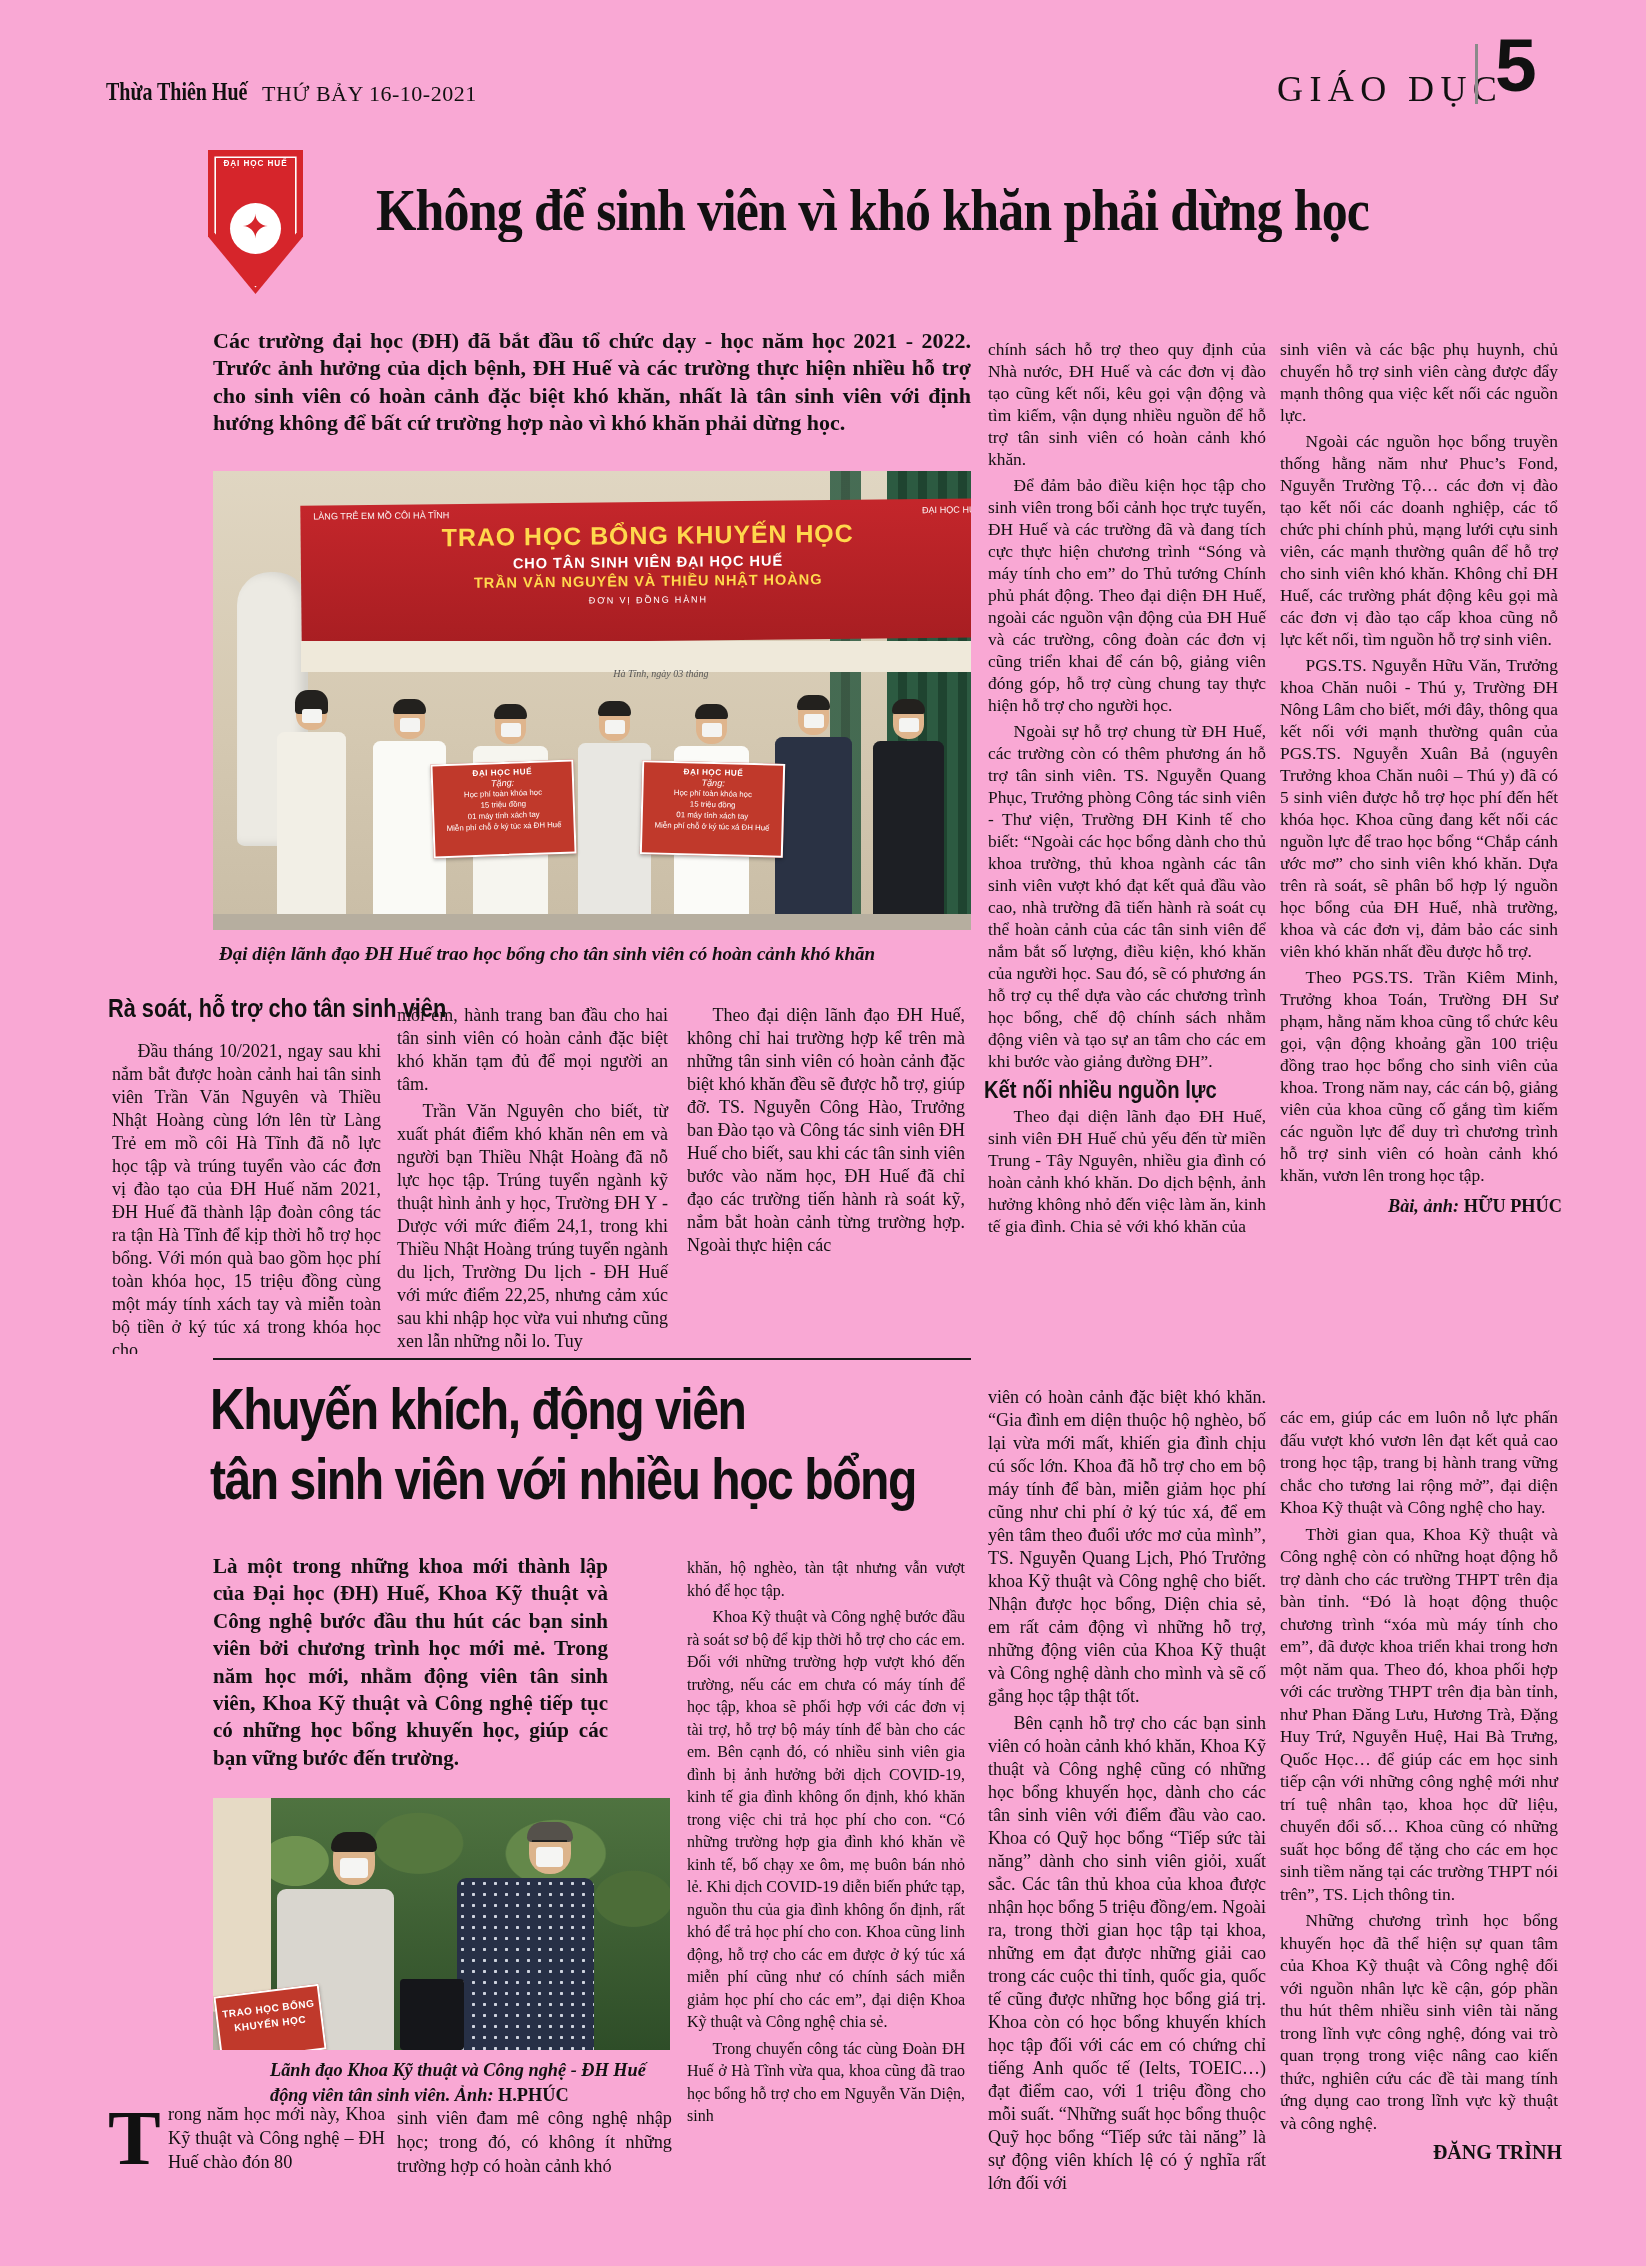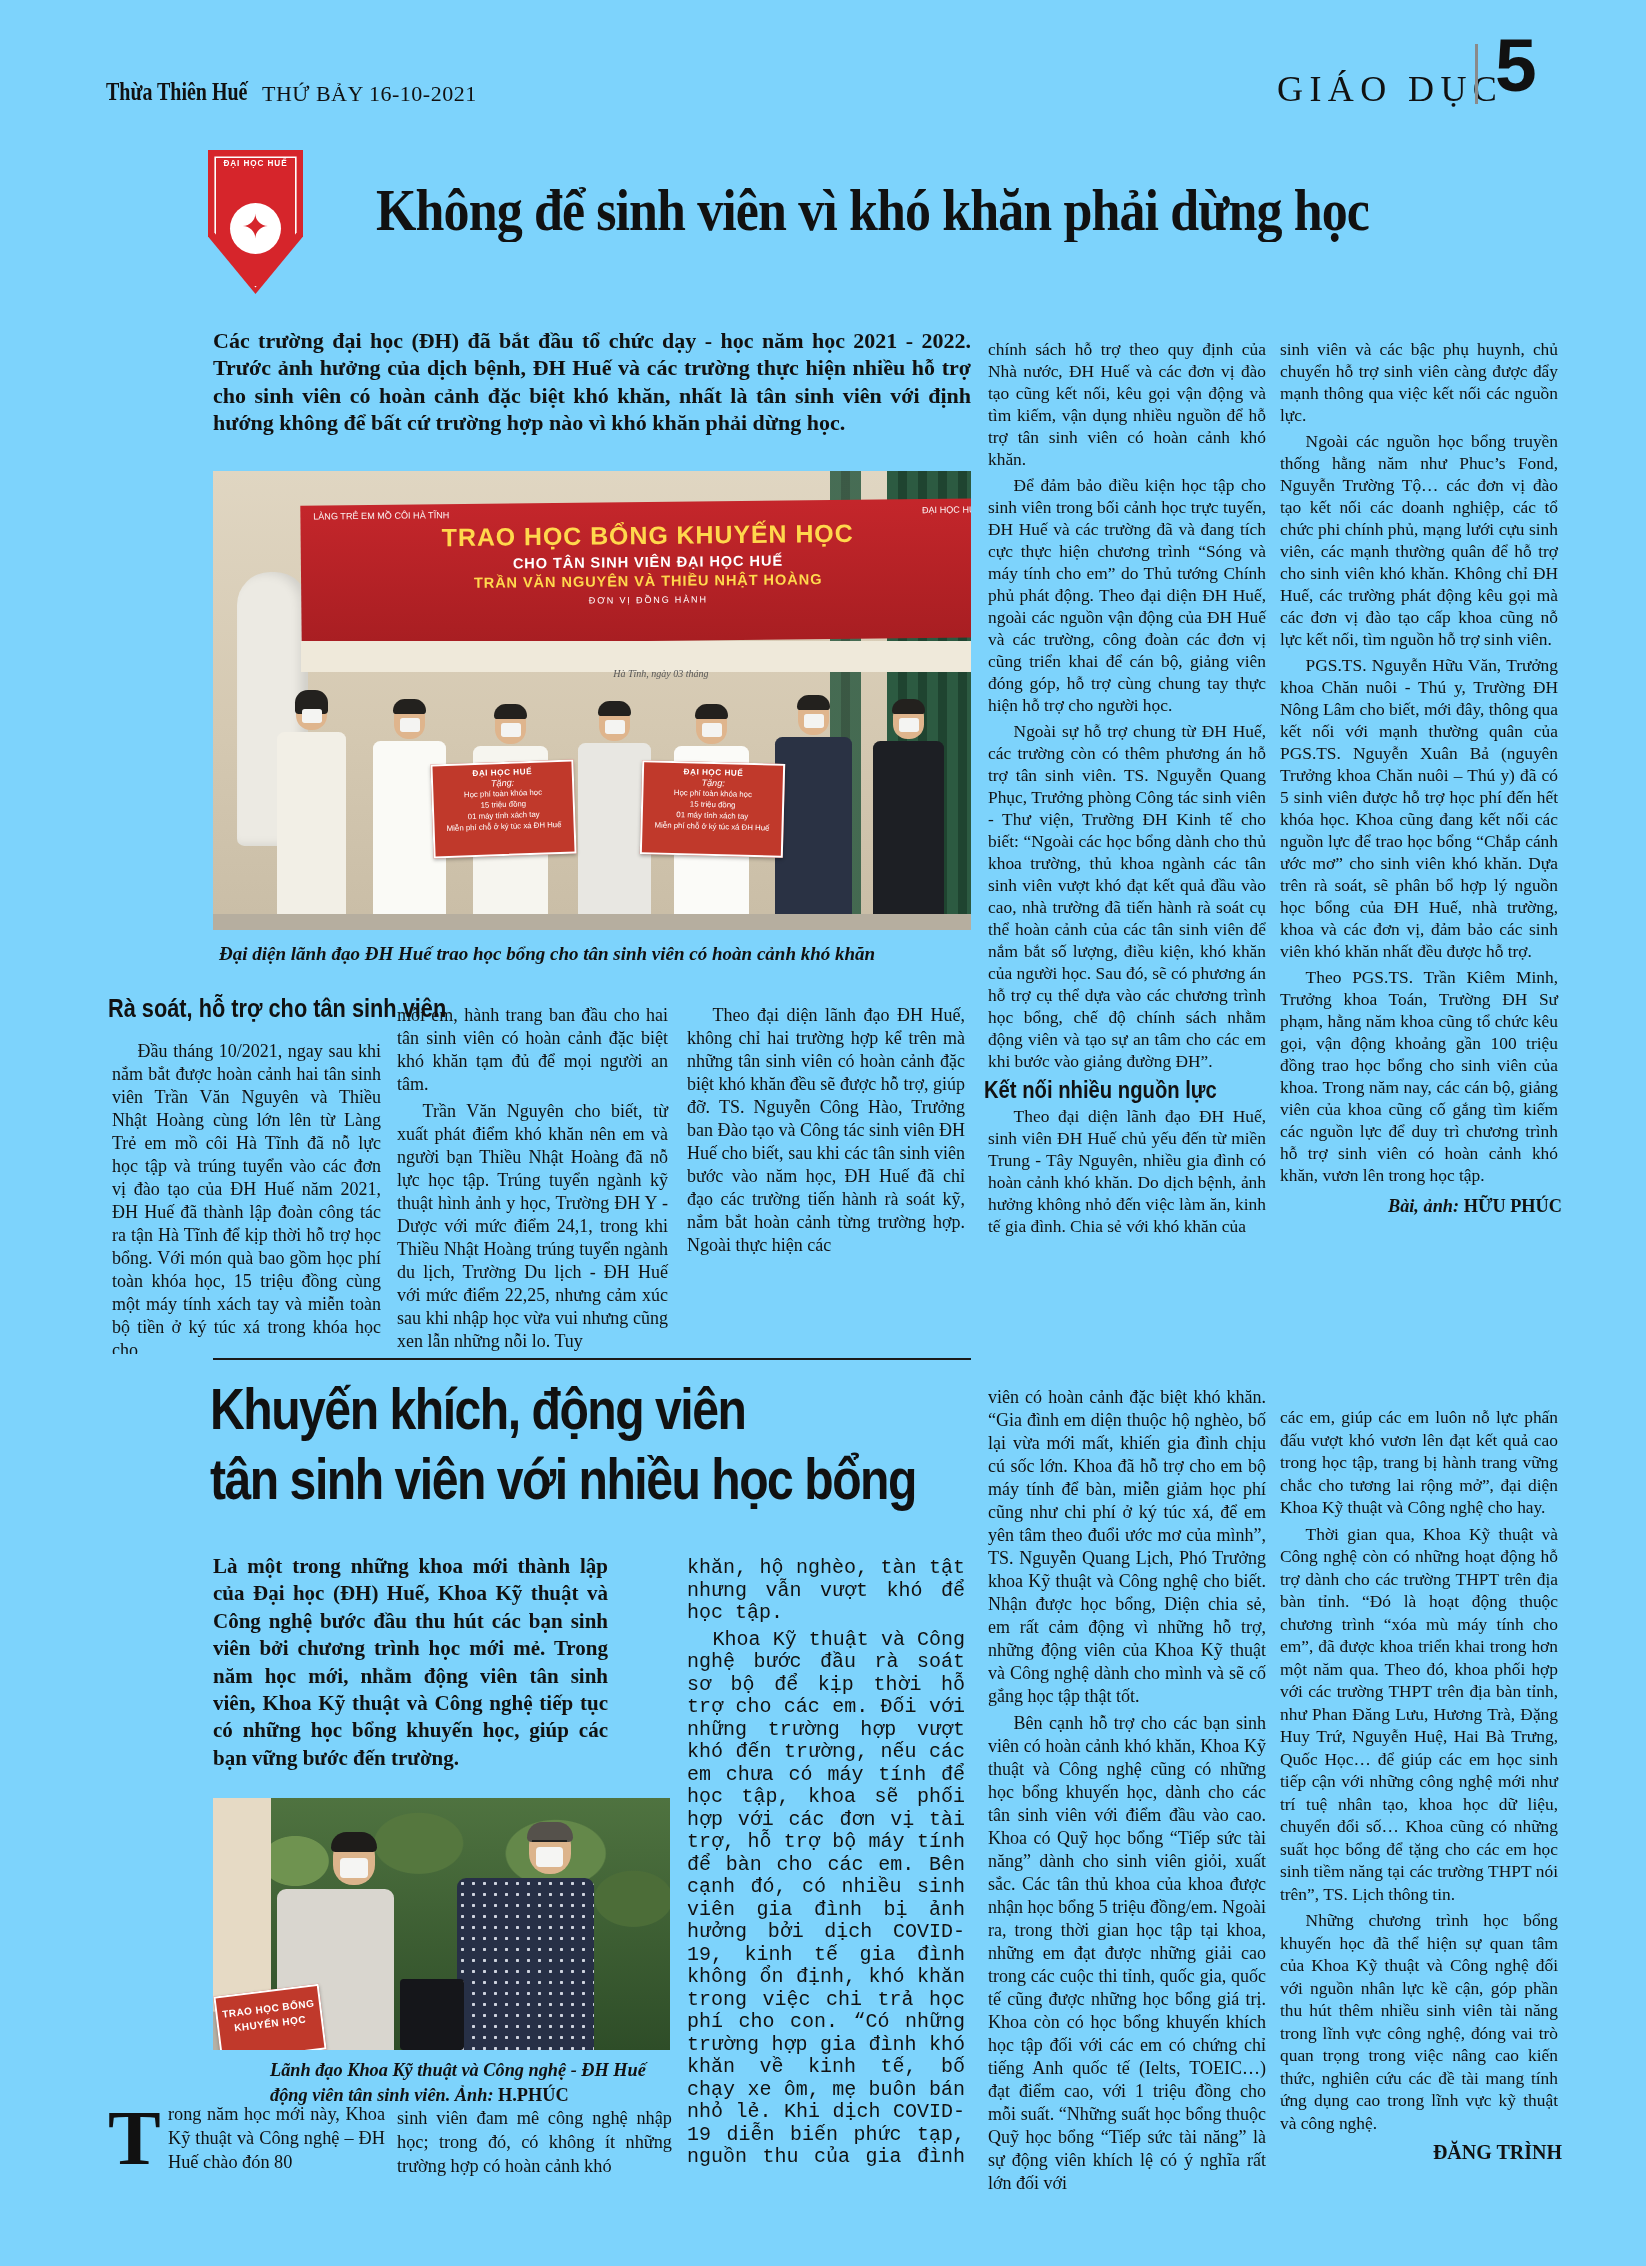--- a/index.html
+++ b/index.html
@@ -1,16 +1,16 @@
 <!DOCTYPE html>
 <html style="font-size:14.6px"><head>
 <meta charset="utf-8">
 <style>
   html,body{margin:0;padding:0;background:#e9e9e9;}
-  .page{position:relative;width:1647px;height:2267px;background:#7dd3fc;
+  .page{position:relative;width:1647px;height:2267px;background:#f9a8d4;
         font-family:"Liberation Serif",serif;color:#111;overflow:hidden;}
 
   
   .mast-name{position:absolute;left:106px;top:77px;font-size:25.6px;font-weight:bold;
              transform:scaleX(.78);transform-origin:left top;white-space:nowrap;}
   .mast-date{position:absolute;left:262px;top:81px;font-size:22px;letter-spacing:0.5px;white-space:nowrap;}
   .sec-name{position:absolute;left:1277px;top:68px;font-size:36px;letter-spacing:6.4px;white-space:nowrap;}
   .vbar{position:absolute;left:1475px;top:44px;width:2.7px;height:60px;background:#8a8a8a;}
   .pagenum{position:absolute;left:1495px;top:22px;font-family:"Liberation Sans",sans-serif;
            font-size:75px;font-weight:bold;}
@@ -112,21 +112,21 @@
   .ph2-torso{margin-top:3.7px;border-radius:9.1px 9.1px 0 0;}
   .dots{background-image:radial-gradient(#cfd4de 1.4px,transparent 1.5px);background-size:11px 11px;}
   .ph2-folder{position:absolute;left:187px;bottom:0;width:64px;height:71px;background:#15161a;border-radius:3.7px;}
   .ph2-board{left:3.7px;bottom:-5.5px;width:102px;height:62px;transform:rotate(-7deg);}
   .caption2{position:absolute;left:270px;top:2058px;width:420px;font-size:18.3px;line-height:25px;
        font-weight:bold;font-style:italic;}
   .caption2 .credit{font-style:normal;margin-top:27px;}
   .dropblock{left:108px;top:2102px;width:277px;height:128px;font-size:18.3px;line-height:24px;}
   .dropcap{float:left;font-size:79px;line-height:64px;font-weight:bold;padding:3.7px 7.3px 0 0;}
   .col1b{left:393px;top:2102px;width:283px;height:102px;font-size:18.3px;line-height:24px;}
-  .a2col2{left:683px;top:1553px;width:286px;height:614px;font-size:20px;line-height:22.5px;font-family:Liberation Mono, monospace;}
+  .a2col2{left:683px;top:1553px;width:286px;height:614px;font-size:16px;line-height:22.5px;}
   .a2col3{left:984px;top:1382px;width:286px;height:857px;font-size:18px;line-height:23px;}
   .a2col4{left:1276px;top:1402px;width:286px;height:837px;font-size:17.4px;line-height:22.5px;}
   .byline2{text-align:right;font-weight:bold;font-size:20px;margin-top:7.3px;text-indent:0;}
 </style>
 </head>
 <body>
 
 <div class="page">
 
   <div class="mast-name">Thừa Thiên Huế</div>

